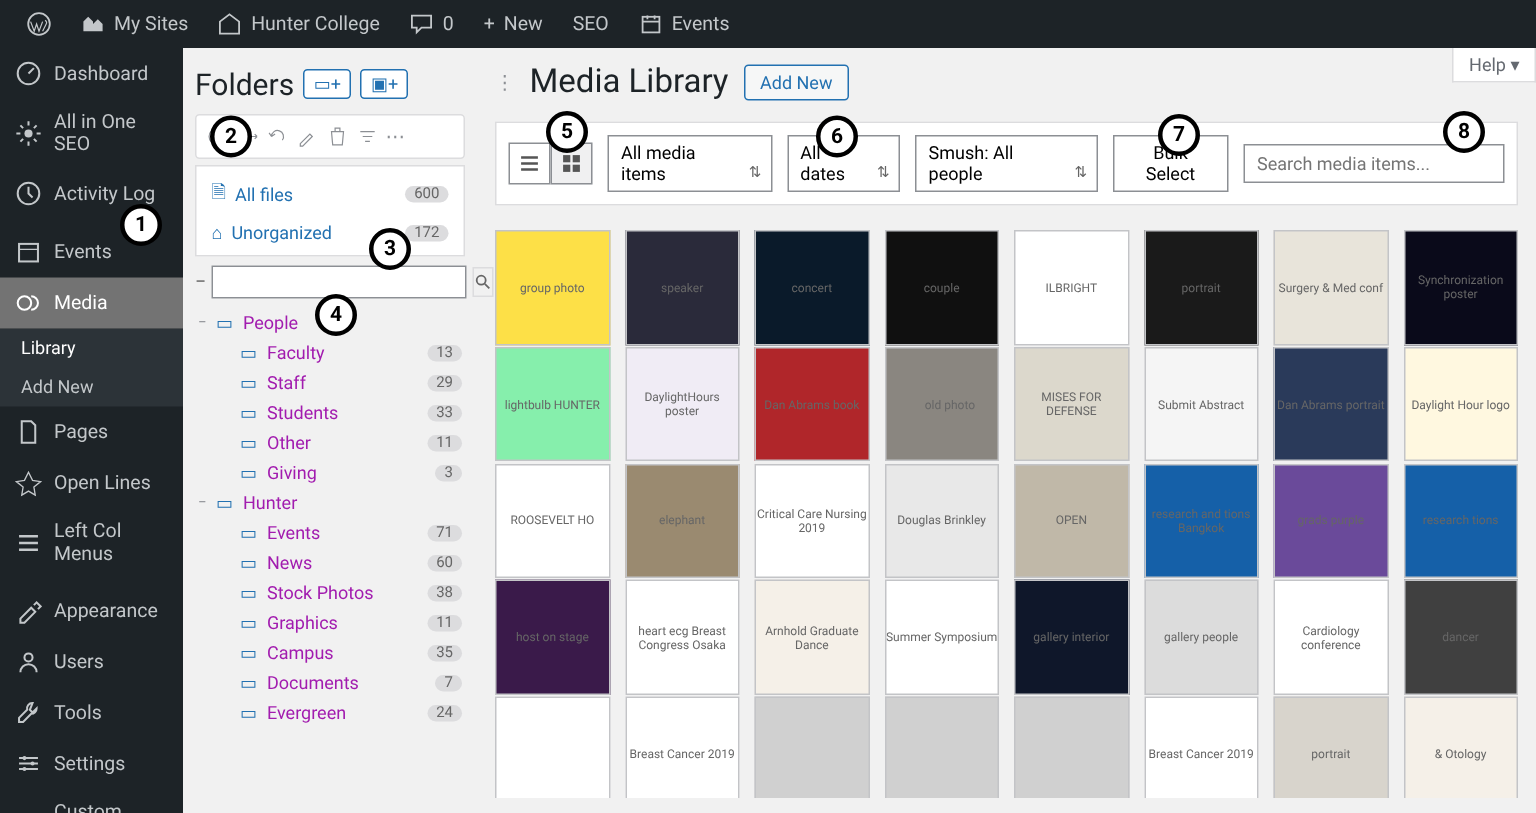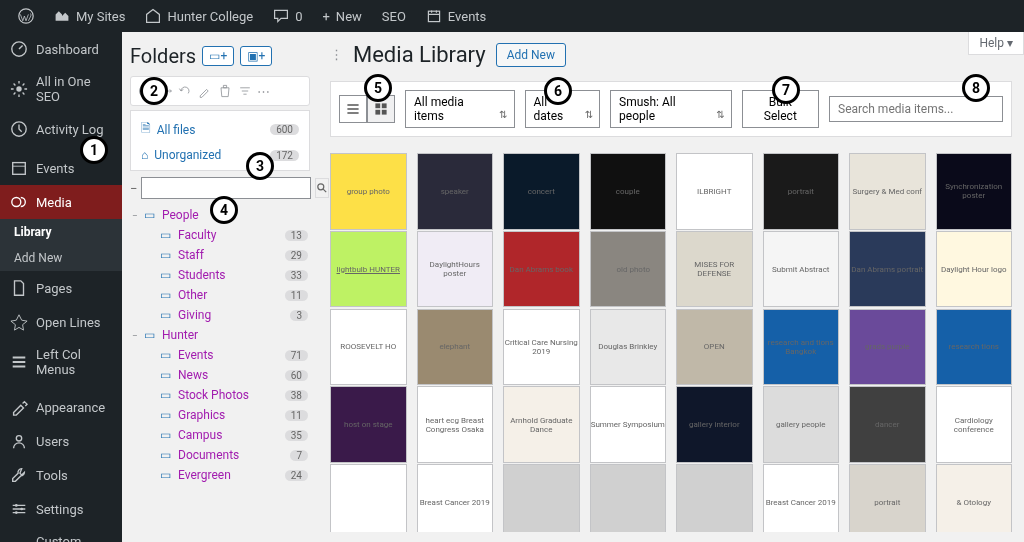--- a/index.html
+++ b/index.html
@@ -6,25 +6,25 @@
 body { background: #f1f1f1; width: 1024px; height: 542px; overflow: hidden; font-size: 13px; }
 
 .admin-bar { background: #1d2327; color: #c3c7ca; height: 32px; display: flex; align-items: center; padding: 0 8px; }
 .admin-bar .item { display: flex; align-items: center; gap: 6px; padding: 0 10px; height: 32px; cursor: pointer; }
 .admin-bar .icon { width: 16px; height: 16px; }
 
 .app { display: flex; height: calc(100% - 32px); }
 
 .sidebar { width: 122px; background: #1d2327; color: #c3c7ca; font-size: 13px; }
 .sidebar .menu-item { display: flex; align-items: center; gap: 8px; padding: 8px 10px; cursor: pointer; }
-.sidebar .menu-item.active { background: #7f1d1d; color: #fff; position: relative; }
+.sidebar .menu-item.active { background: #737373; color: #fff; position: relative; }
 .sidebar .menu-item.active::after { content: ""; position: absolute; right: -8px; top: 50%; transform: translateY(-50%); border: 8px solid transparent; border-right-color: #f1f1f1; }
 .sidebar .submenu { background: #2c3338; }
 .sidebar .submenu .sub-item { padding: 6px 10px 6px 14px; cursor: pointer; font-size: 12px; }
-.sidebar .submenu .sub-item.active { color: #fff; font-weight: 700; }
+.sidebar .submenu .sub-item.active { color: #fff; font-weight: 400; }
 .sidebar .icon { width: 18px; height: 18px; flex-shrink: 0; }
 .sidebar .sep { height: 5px; }
 
 .main { flex: 1; display: flex; background: #f1f1f1; position: relative; }
 
 .folders-panel { width: 196px; padding: 12px 8px; }
 .folders-header { display: flex; align-items: center; gap: 6px; margin-bottom: 8px; }
 .folders-header h2 { font-size: 20px; font-weight: 400; color: #1d2327; }
 .folder-btn { border: 1px solid #2271b1; color: #2271b1; background: #fff; padding: 2px 6px; border-radius: 3px; cursor: pointer; font-size: 12px; }
 .folders-toolbar { background: #fff; border: 1px solid #dcdcde; border-radius: 3px; padding: 6px; margin-bottom: 4px; display: flex; gap: 4px; align-items: center; }
@@ -380,21 +380,21 @@
 
       <div class="grid" id="media-grid">
           <div class="thumb" style="background: #fde047;">group photo</div>
           <div class="thumb" style="background: rgb(42, 42, 58);">speaker</div>
           <div class="thumb" style="background: rgb(10, 26, 42);">concert</div>
           <div class="thumb" style="background: rgb(16, 16, 16);">couple</div>
           <div class="thumb" style="background: rgb(255, 255, 255);">ILBRIGHT</div>
           <div class="thumb" style="background: rgb(26, 26, 26);">portrait</div>
           <div class="thumb" style="background: rgb(232, 228, 218);">Surgery &amp; Med conf</div>
           <div class="thumb" style="background: rgb(10, 10, 26);">Synchronization poster</div>
-          <div class="thumb" style="background: #bef264; text-decoration: underline;">lightbulb HUNTER</div>
+          <div class="thumb" style="background: #86efac;">lightbulb HUNTER</div>
           <div class="thumb" style="background: rgb(240, 236, 245);">DaylightHours poster</div>
           <div class="thumb" style="background: rgb(176, 38, 42);">Dan Abrams book</div>
           <div class="thumb" style="background: rgb(138, 134, 128); padding-left: 11px;">old photo</div>
           <div class="thumb" style="background: rgb(220, 216, 204);">MISES FOR DEFENSE</div>
           <div class="thumb" style="background: rgb(245, 245, 245);">Submit Abstract</div>
           <div class="thumb" style="background: rgb(42, 58, 90);">Dan Abrams portrait</div>
           <div class="thumb" style="background: rgb(255, 248, 224);">Daylight Hour logo</div>
           <div class="thumb" style="background: rgb(255, 255, 255);">ROOSEVELT HO</div>
           <div class="thumb" style="background: rgb(154, 138, 112);">elephant</div>
           <div class="thumb" style="background: rgb(255, 255, 255);">Critical Care Nursing 2019</div>
@@ -402,22 +402,22 @@
           <div class="thumb" style="background: rgb(192, 184, 168);">OPEN</div>
           <div class="thumb" style="background: rgb(21, 96, 168);">research and tions Bangkok</div>
           <div class="thumb" style="background: rgb(106, 74, 154);">grads purple</div>
           <div class="thumb" style="background: rgb(21, 96, 168);">research tions</div>
           <div class="thumb" style="background: rgb(58, 26, 74);">host on stage</div>
           <div class="thumb" style="background: rgb(255, 255, 255);">heart ecg Breast Congress Osaka</div>
           <div class="thumb" style="background: rgb(245, 240, 232);">Arnhold Graduate Dance</div>
           <div class="thumb" style="background: rgb(255, 255, 255);">Summer Symposium</div>
           <div class="thumb" style="background: #0f172a;">gallery interior</div>
           <div class="thumb" style="background: rgb(220, 220, 220);">gallery people</div>
+          <div class="thumb" style="background: rgb(255, 255, 255);">Cardiology conference</div>
           <div class="thumb" style="background: rgb(64, 64, 64);">dancer</div>
-          <div class="thumb" style="background: rgb(255, 255, 255);">Cardiology conference</div>
           <div class="thumb" style="background: rgb(255, 255, 255);"></div>
           <div class="thumb" style="background: rgb(255, 255, 255);">Breast Cancer 2019</div>
           <div class="thumb" style="background: rgb(208, 208, 208);"></div>
           <div class="thumb" style="background: rgb(208, 208, 208);"></div>
           <div class="thumb" style="background: rgb(208, 208, 208);"></div>
           <div class="thumb" style="background: rgb(255, 255, 255);">Breast Cancer 2019</div>
           <div class="thumb" style="background: rgb(216, 212, 204);">portrait</div>
           <div class="thumb" style="background: rgb(245, 240, 232);">&amp; Otology</div>
         </div>
     </div>

